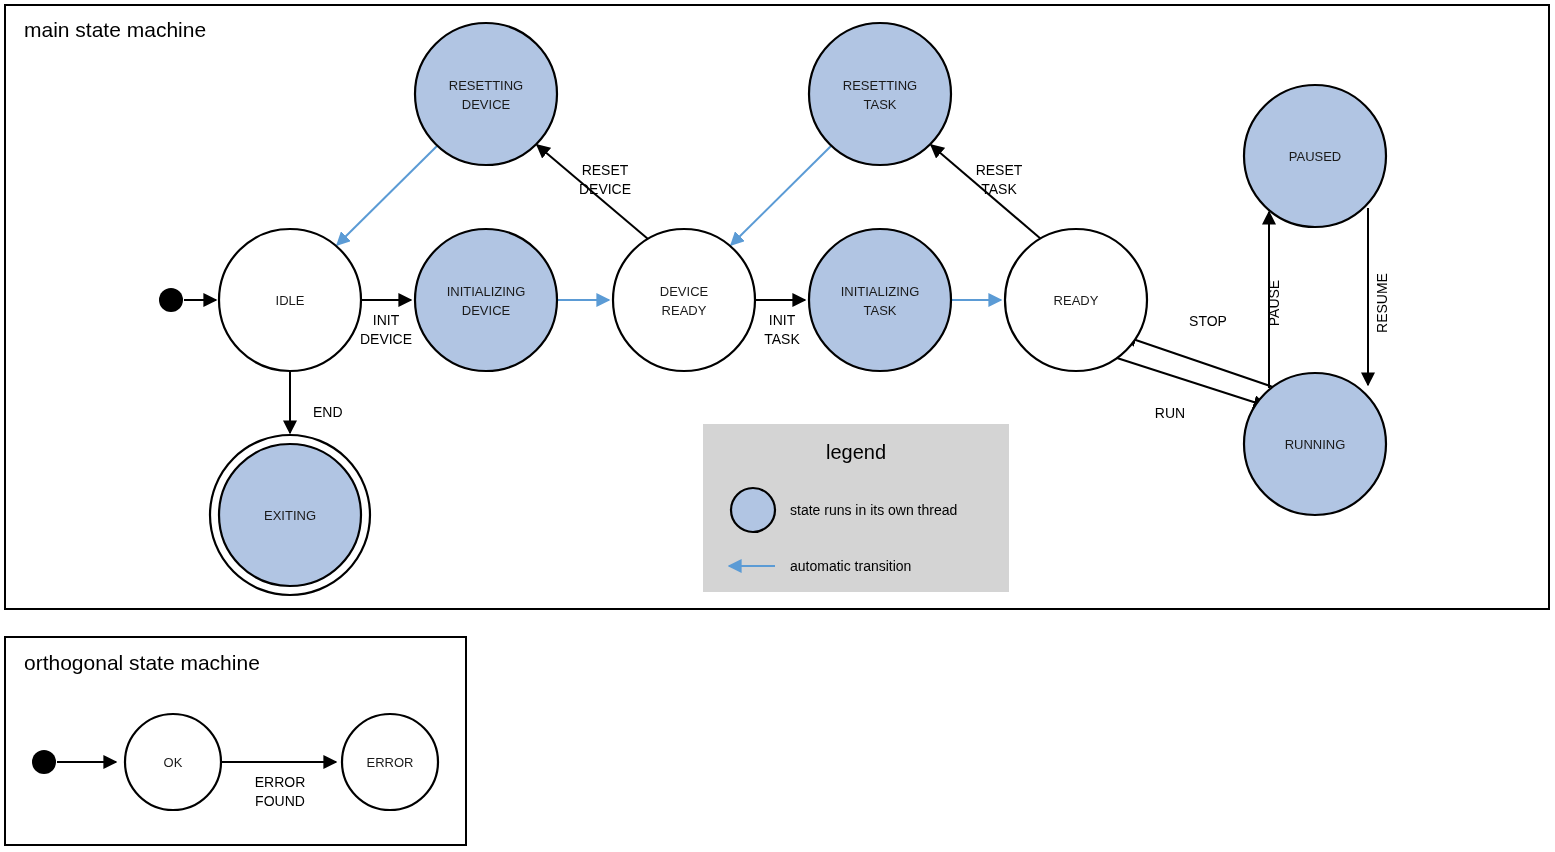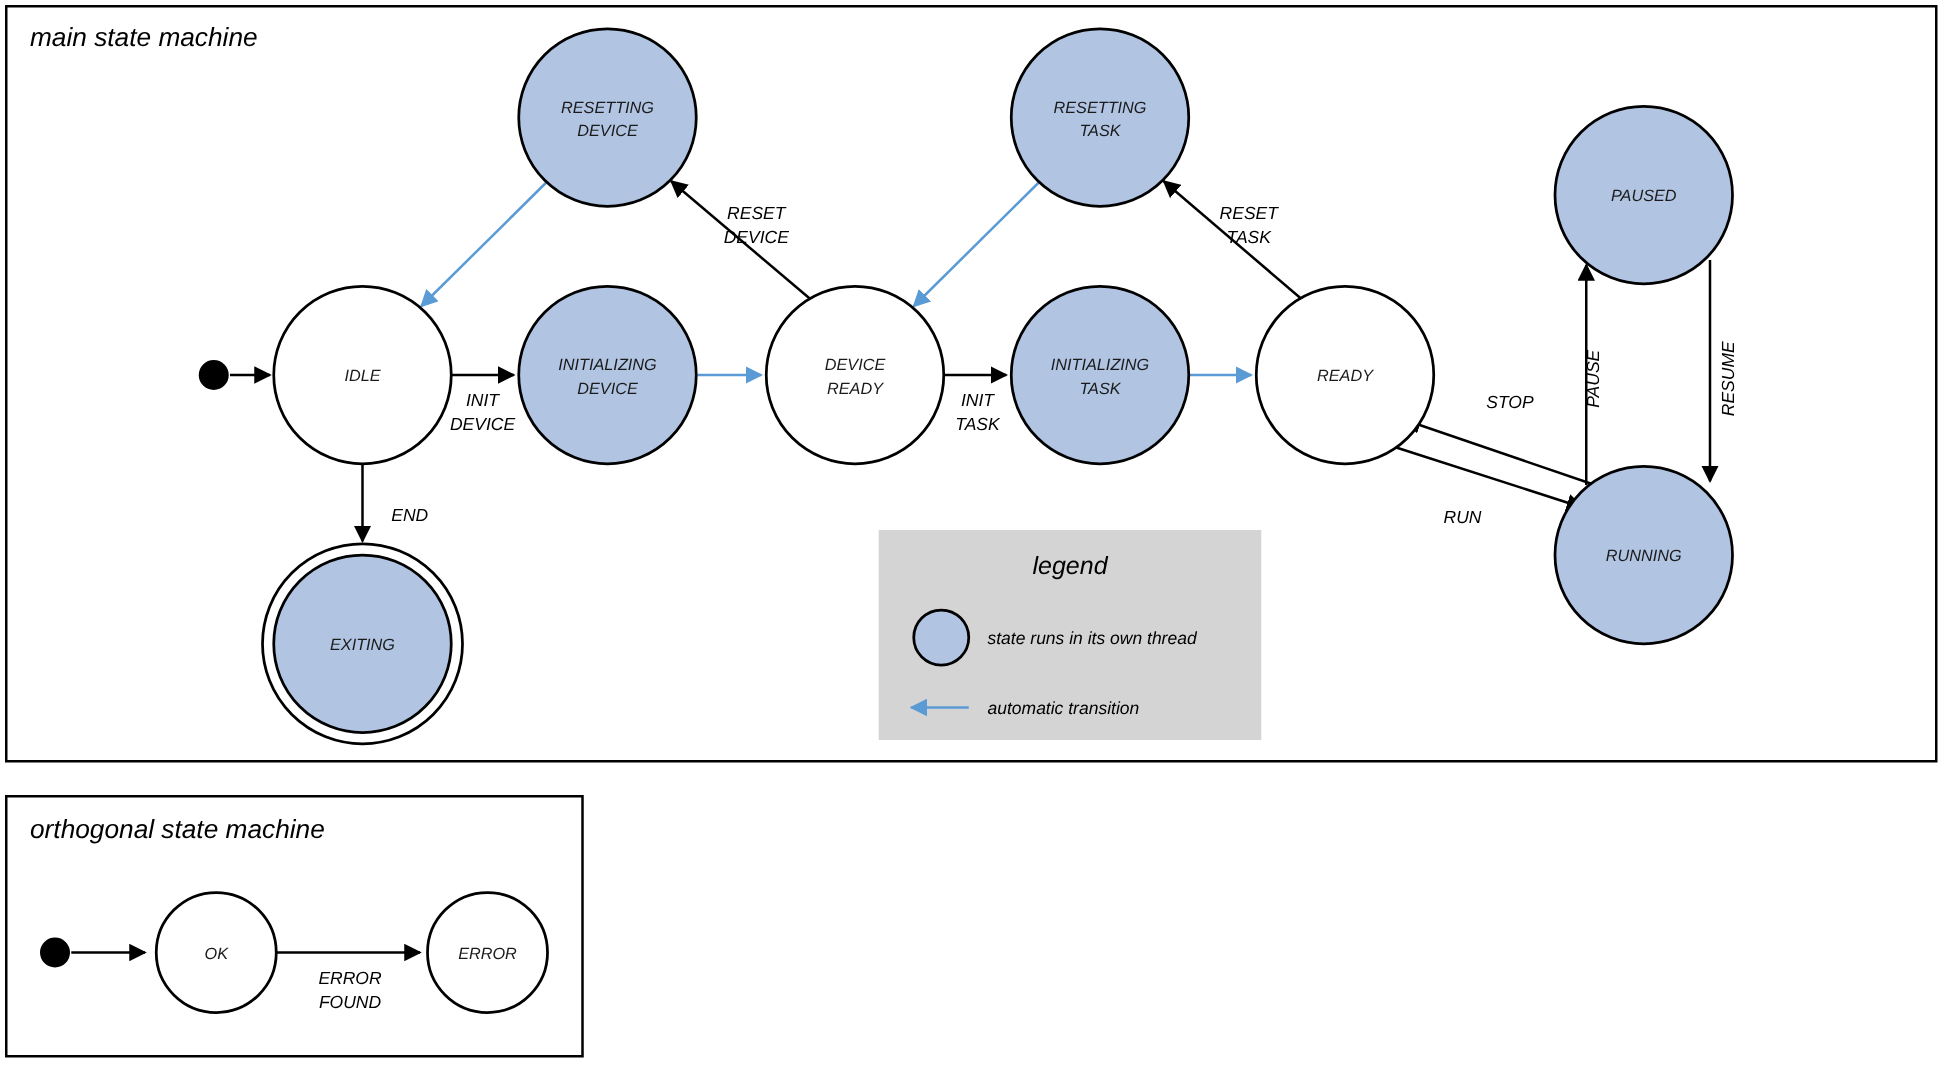--- a/index.html
+++ b/index.html
@@ -12,21 +12,20 @@
     height: 852px;
     font-family: "Liberation Sans", sans-serif;
     position: relative;
     overflow: hidden;
   }
   #stage {
     position: absolute;
     left: 0; top: 0;
     width: 1309px;
     height: 852px;
-    font-style: italic;
   }
   svg { display: block; }
   .frame-title {
     font-size: 21px;
     fill: #000000;
     font-family: "Liberation Sans", sans-serif;
   }
   .state-label {
     font-size: 13px;
     fill: #1a1a1a;

